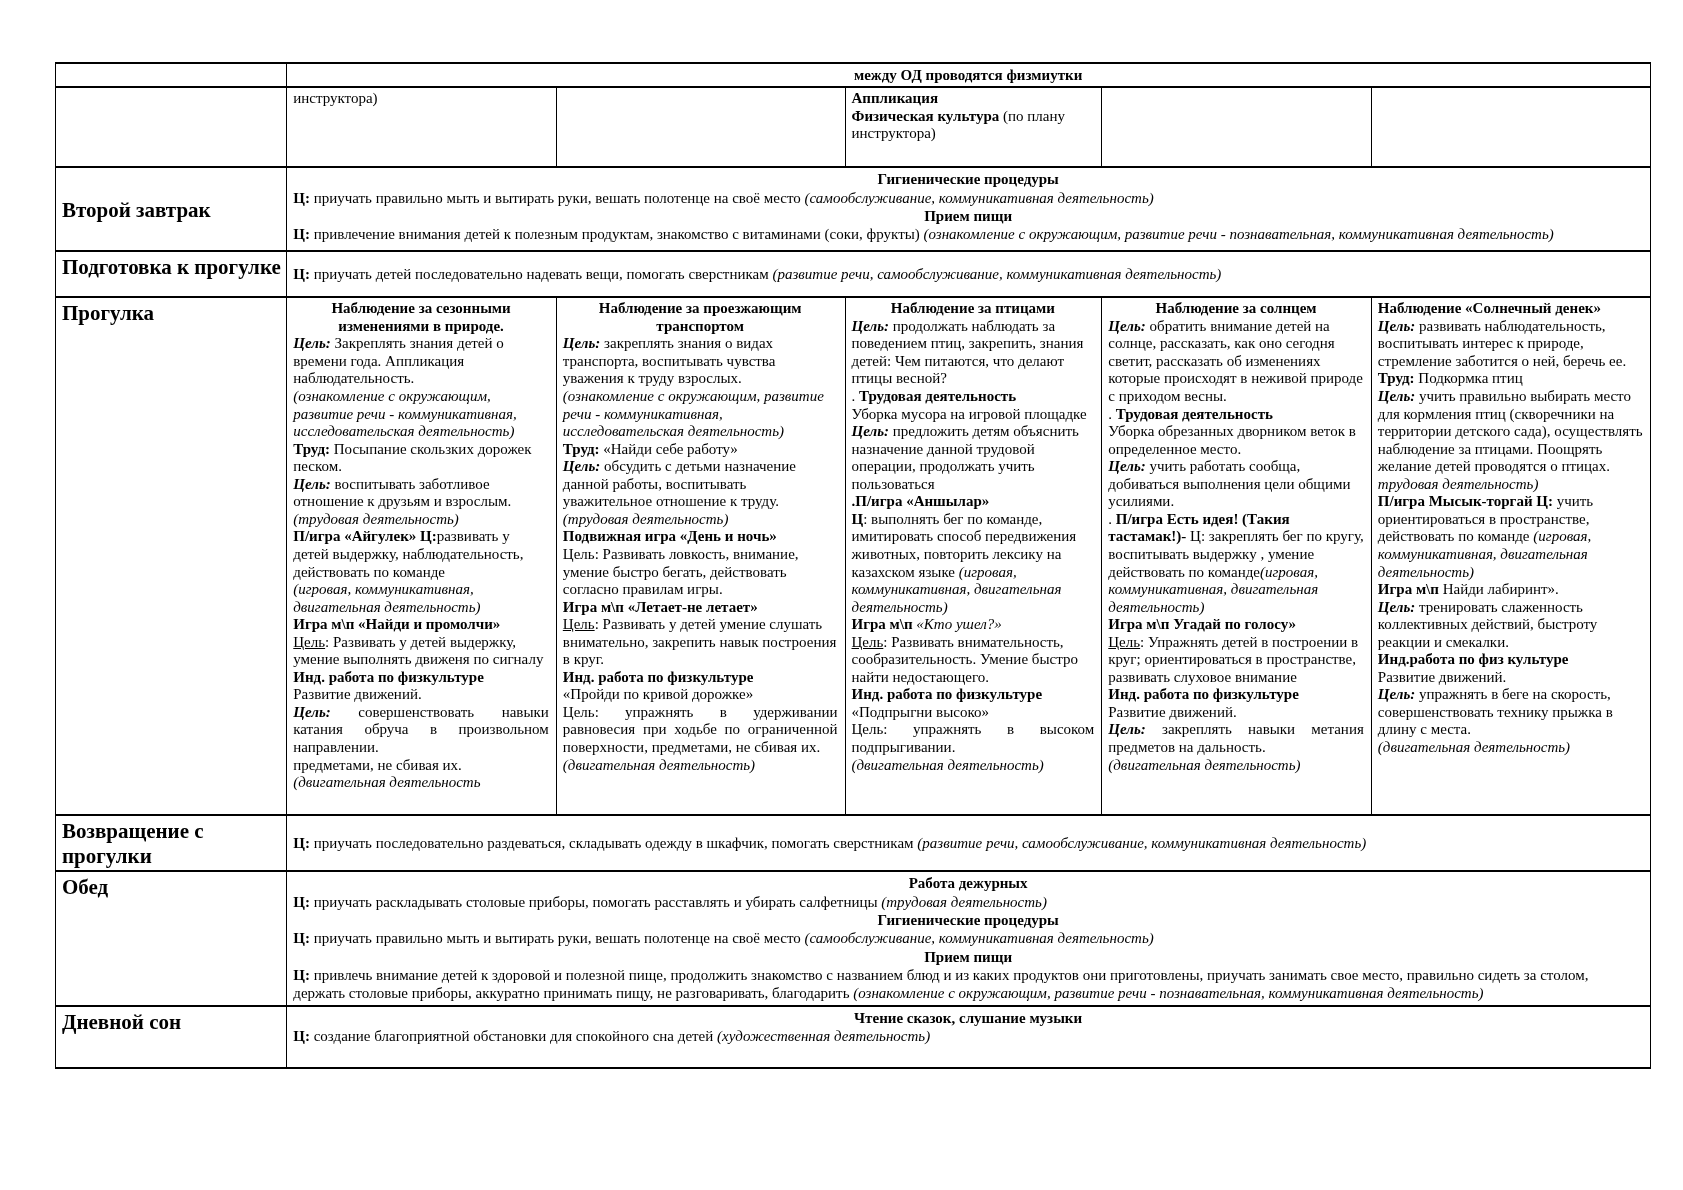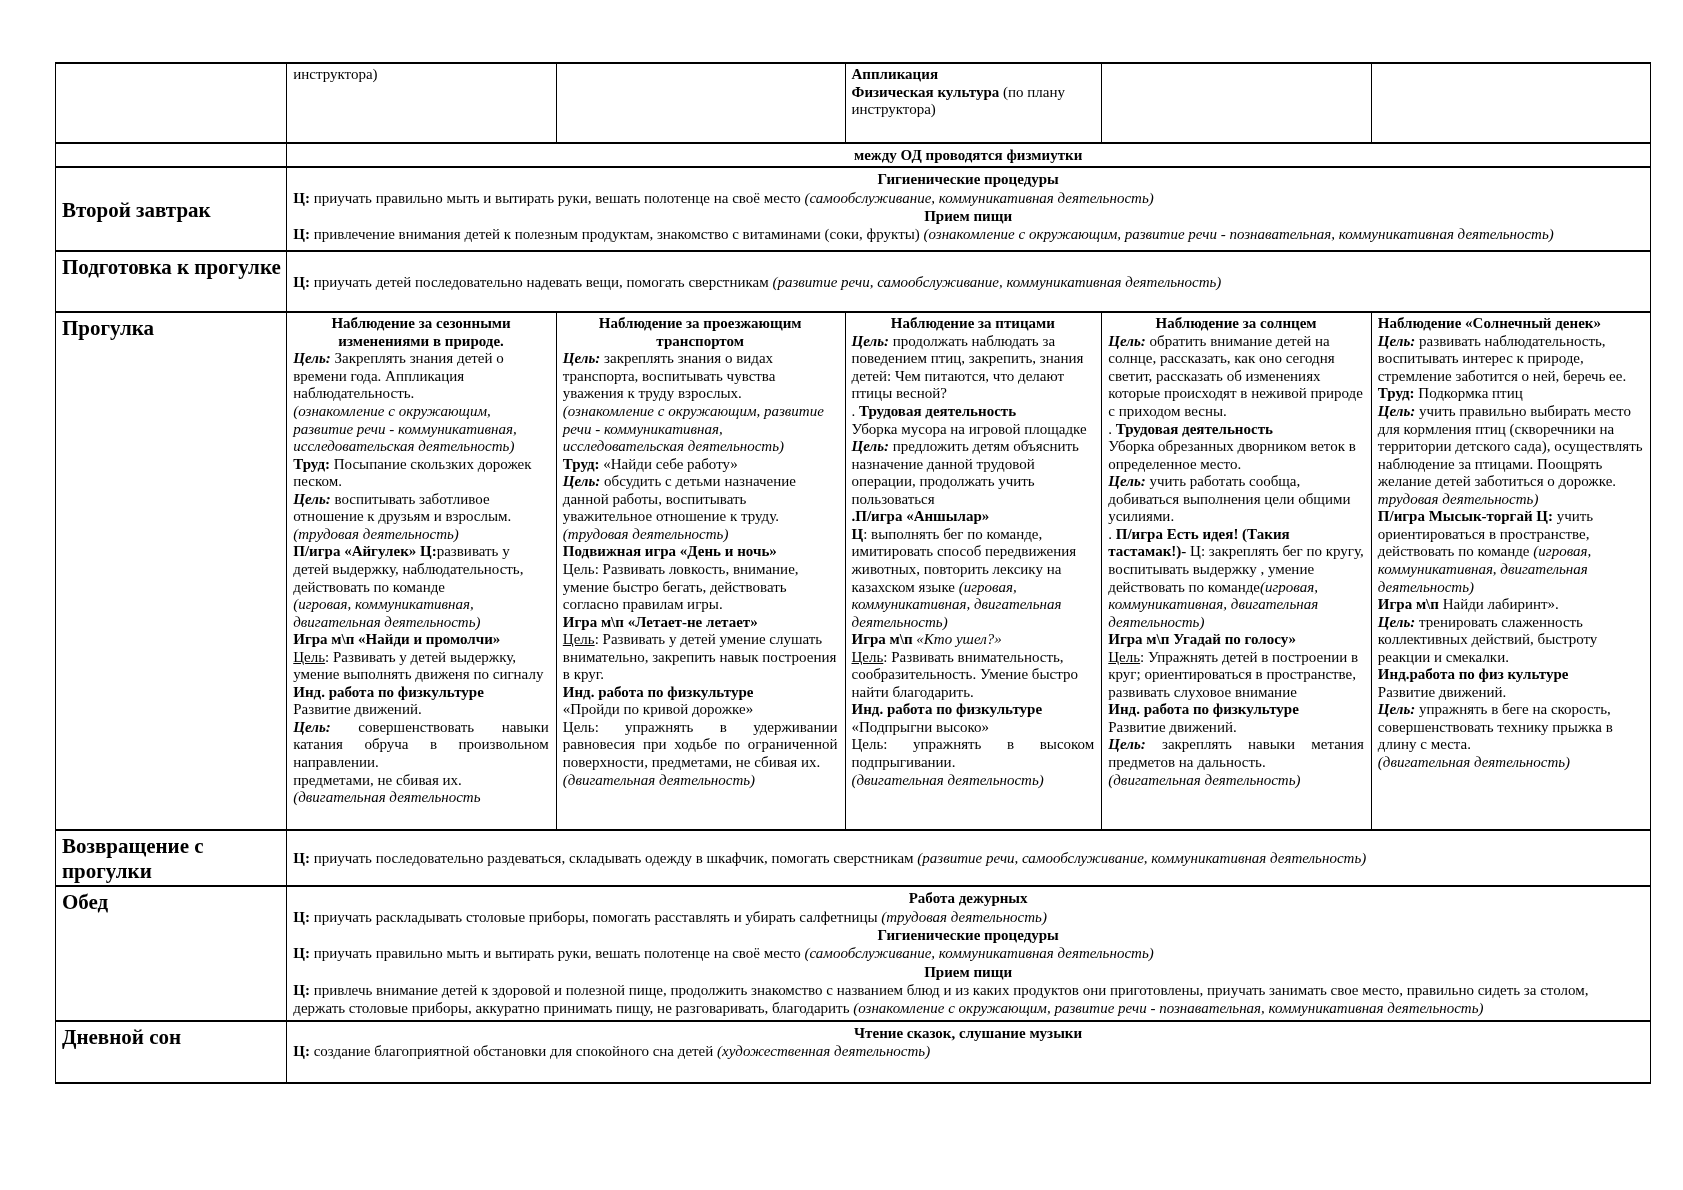--- a/index.html
+++ b/index.html
@@ -57,51 +57,51 @@
 <table class="schedule">
   <colgroup>
       <col style="width: 14.5%;">
       <col style="width: 16.9%;">
       <col style="width: 18.1%;">
       <col style="width: 16.1%;">
       <col style="width: 16.9%;">
       <col style="width: 17.5%;">
     </colgroup>
   <tbody>
+      <tr style="height: 24px;">
+        <td class="label-cell"></td>
+        <td class="content-cell wide" colspan="5">
+          <div class="para align-center"><span class="run s-b">между ОД проводятся физмиутки</span></div>
+        </td>
+      </tr>
       <tr style="height: 80px;">
         <td class="label-cell"></td>
         <td class="content-cell">
           <div class="para align-left"><span class="run">инструктора)</span></div>
         </td>
         <td class="content-cell"></td>
         <td class="content-cell">
           <div class="para align-left"><span class="run s-b">Аппликация</span></div>
           <div class="para align-left"><span class="run s-b">Физическая культура </span><span class="run">(по плану инструктора)</span></div>
         </td>
         <td class="content-cell"></td>
         <td class="content-cell"></td>
-      </tr>
-      <tr style="height: 24px;">
-        <td class="label-cell"></td>
-        <td class="content-cell wide" colspan="5">
-          <div class="para align-center"><span class="run s-b">между ОД проводятся физмиутки</span></div>
-        </td>
       </tr>
       <tr style="height: 84px;">
         <td class="label-cell v-middle">
           <div class="para align-left"><span class="run s-b">Второй завтрак</span></div>
         </td>
         <td class="content-cell wide" colspan="5">
           <div class="para align-center"><span class="run s-b">Гигиенические процедуры</span></div>
           <div class="para align-left"><span class="run s-b">Ц:</span><span class="run"> приучать правильно мыть и вытирать руки, вешать полотенце на своё место </span><span class="run s-i">(самообслуживание, коммуникативная деятельность)</span></div>
           <div class="para align-center"><span class="run s-b">Прием пищи</span></div>
           <div class="para align-left"><span class="run s-b">Ц:</span><span class="run"> привлечение внимания детей к полезным продуктам, знакомство с витаминами (соки, фрукты) </span><span class="run s-i">(ознакомление с окружающим, развитие речи - познавательная, коммуникативная деятельность)</span></div>
         </td>
       </tr>
-      <tr style="height: 61px;">
+      <tr style="height: 46px;">
         <td class="label-cell">
           <div class="para align-left"><span class="run s-b">Подготовка к прогулке</span></div>
         </td>
         <td class="content-cell wide v-middle" colspan="5">
           <div class="para align-left"><span class="run s-b">Ц:</span><span class="run"> приучать детей  последовательно надевать вещи, помогать сверстникам </span><span class="run s-i">(развитие речи, самообслуживание, коммуникативная деятельность)</span></div>
         </td>
       </tr>
       <tr style="height: 518px;">
         <td class="label-cell">
           <div class="para align-left"><span class="run s-b">Прогулка</span></div>
@@ -141,21 +141,21 @@
         </td>
         <td class="content-cell">
           <div class="para align-center"><span class="run s-b">Наблюдение за птицами</span></div>
           <div class="para align-left"><span class="run s-bi">Цель:</span><span class="run"> продолжать наблюдать за поведением птиц, закрепить, знания детей: Чем питаются, что делают птицы весной?</span></div>
           <div class="para align-left"><span class="run">. </span><span class="run s-b">Трудовая деятельность</span></div>
           <div class="para align-left"><span class="run">Уборка мусора на игровой площадке</span></div>
           <div class="para align-left"><span class="run s-bi">Цель:</span><span class="run"> предложить детям объяснить назначение данной трудовой операции, продолжать учить пользоваться</span></div>
           <div class="para align-left"><span class="run s-b">.П/игра «Аншылар»</span></div>
           <div class="para align-left"><span class="run s-b">Ц</span><span class="run">:  выполнять бег по команде, имитировать способ передвижения животных, повторить лексику на казахском языке </span><span class="run s-i">(игровая, коммуникативная, двигательная деятельность)</span></div>
           <div class="para align-left"><span class="run s-b">Игра м\п</span><span class="run s-i"> «Кто ушел?»</span></div>
-          <div class="para align-left"><span class="run s-u">Цель</span><span class="run">: Развивать внимательность, сообразительность. Умение быстро найти благодарить.</span></div>
+          <div class="para align-left"><span class="run s-u">Цель</span><span class="run">: Развивать внимательность, сообразительность. Умение быстро найти недостающего.</span></div>
           <div class="para align-left"><span class="run s-b">Инд. работа по физкультуре</span></div>
           <div class="para align-left"><span class="run">«Подпрыгни высоко»</span></div>
           <div class="para align-justify"><span class="run">Цель: упражнять в высоком подпрыгивании.</span></div>
           <div class="para align-left"><span class="run s-i"> (двигательная деятельность)</span></div>
         </td>
         <td class="content-cell">
           <div class="para align-center"><span class="run s-b">Наблюдение за солнцем</span></div>
           <div class="para align-left"><span class="run s-bi">Цель:</span><span class="run"> обратить внимание детей на солнце, рассказать, как оно сегодня светит, рассказать об изменениях которые происходят в неживой природе с приходом весны.</span></div>
           <div class="para align-left"><span class="run">. </span><span class="run s-b">Трудовая деятельность</span></div>
           <div class="para align-left"><span class="run"> Уборка обрезанных дворником веток в определенное место.</span></div>
@@ -165,21 +165,21 @@
           <div class="para align-left"><span class="run s-u">Цель</span><span class="run">: Упражнять детей в построении в круг; ориентироваться в пространстве, развивать слуховое внимание</span></div>
           <div class="para align-left"><span class="run s-b">Инд. работа по физкультуре</span></div>
           <div class="para align-left"><span class="run">Развитие движений.</span></div>
           <div class="para align-justify"><span class="run s-bi">Цель:</span><span class="run"> закреплять  навыки  метания предметов на дальность.</span></div>
           <div class="para align-left"><span class="run s-i"> (двигательная деятельность)</span></div>
         </td>
         <td class="content-cell">
           <div class="para align-left"><span class="run s-b"> Наблюдение «Солнечный денек»</span></div>
           <div class="para align-left"><span class="run s-bi">Цель:</span><span class="run"> развивать наблюдательность, воспитывать интерес к природе, стремление заботится о ней, беречь ее.</span></div>
           <div class="para align-left"><span class="run s-b">Труд:</span><span class="run"> Подкормка птиц</span></div>
-          <div class="para align-left"><span class="run s-bi">Цель:</span><span class="run"> учить правильно выбирать место для кормления птиц (скворечники на территории детского сада), осуществлять наблюдение за птицами. Поощрять желание детей заботиться о дорожке.</span></div>
+          <div class="para align-left"><span class="run s-bi">Цель:</span><span class="run"> учить правильно выбирать место для кормления птиц (скворечники на территории детского сада), осуществлять наблюдение за птицами. Поощрять желание детей проводятся о птицах.</span></div>
           <div class="para align-left"><span class="run s-i">трудовая деятельность)</span></div>
           <div class="para align-left"><span class="run s-b">П/игра Мысык-торгай   Ц:</span><span class="run"> учить ориентироваться в пространстве, действовать по команде </span><span class="run s-i">(игровая, коммуникативная, двигательная деятельность)</span></div>
           <div class="para align-left"><span class="run s-b">Игра м\п</span><span class="run"> Найди лабиринт».</span></div>
           <div class="para align-left"><span class="run s-bi">Цель:</span><span class="run"> тренировать слаженность коллективных действий, быстроту реакции и смекалки.</span></div>
           <div class="para align-left"><span class="run s-b">Инд.работа по физ культуре</span></div>
           <div class="para align-left"><span class="run">Развитие движений.</span></div>
           <div class="para align-left"><span class="run s-bi">Цель:</span><span class="run"> упражнять в беге на скорость, совершенствовать технику прыжка в длину с места.</span></div>
           <div class="para align-left"><span class="run s-i"> (двигательная деятельность)</span></div>
         </td>
       </tr>

